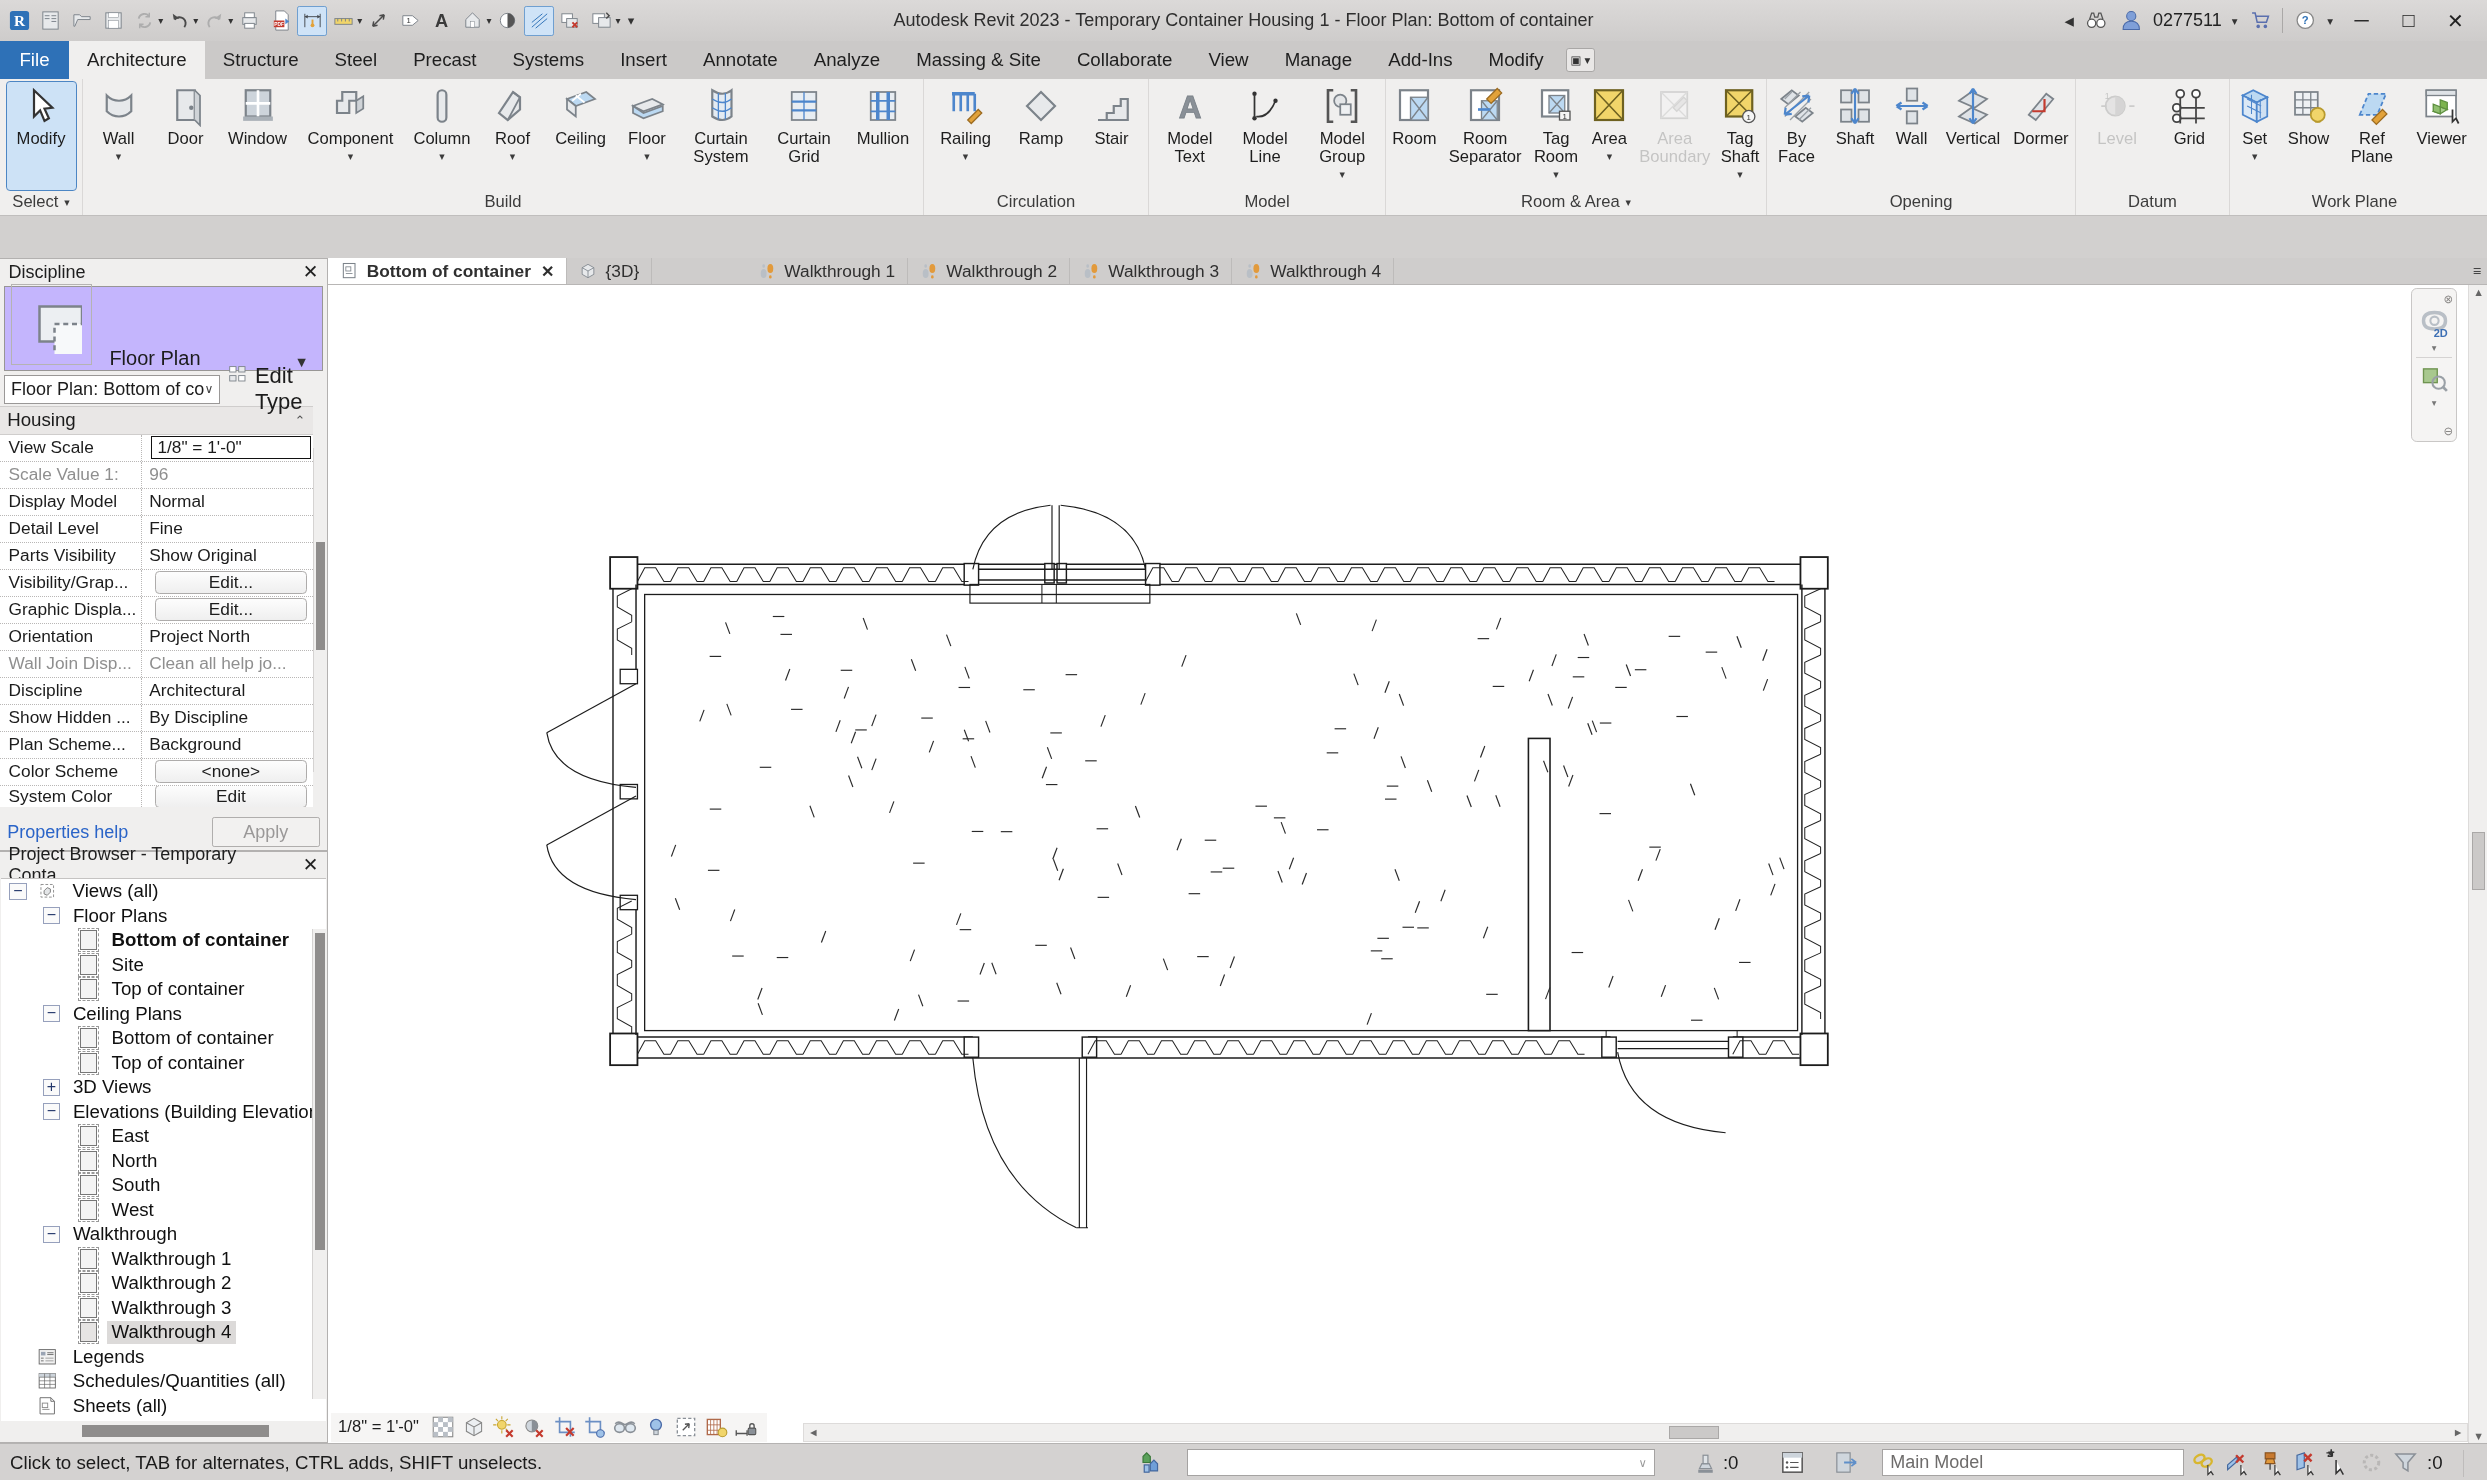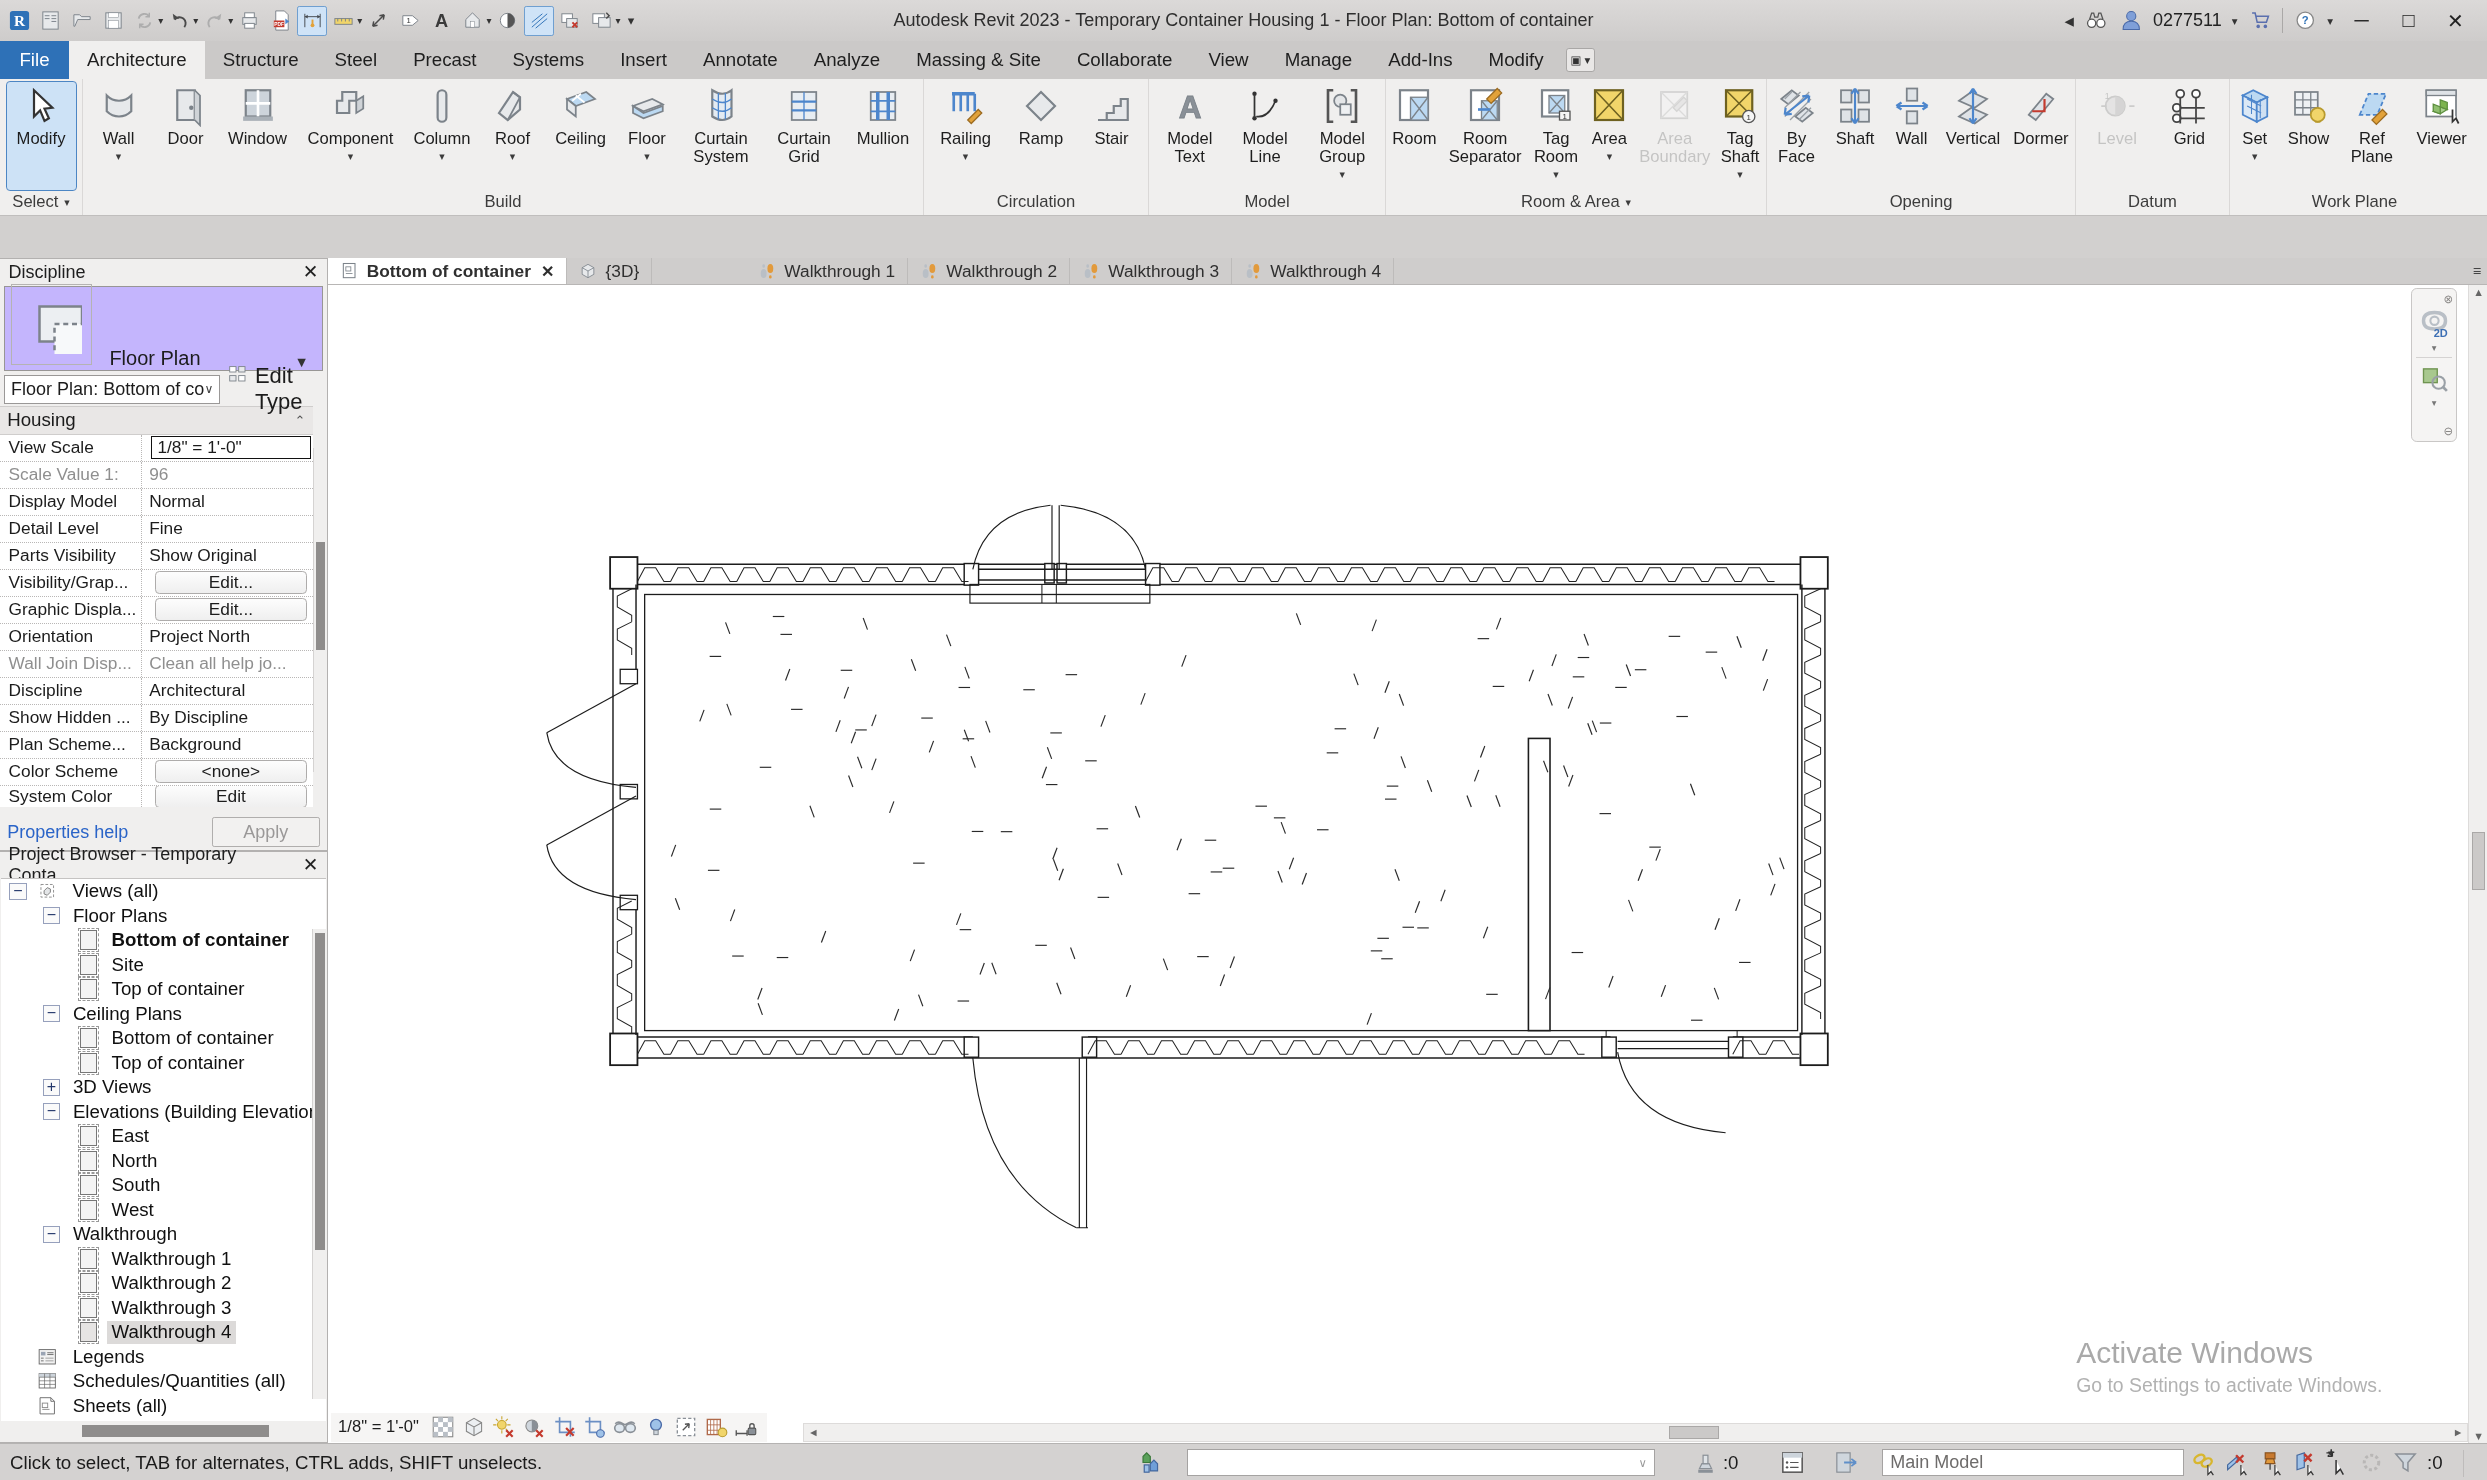--- a/index.html
+++ b/index.html
@@ -1304,24 +1304,20 @@
             <svg viewBox="0 0 48 48">
               <rect x="8" y="10" width="20" height="20" fill="#a8c88e" stroke="#6f9450" stroke-width="2"></rect>
               <circle cx="30" cy="30" r="9" fill="none" stroke="#9aa0a6" stroke-width="3"></circle>
               <path d="M36 36 l6 6" stroke="#9aa0a6" stroke-width="4"></path>
             </svg>
           </span>
         <span class="ndd">▾</span>
         <span class="nmin">⊖</span>
       </div>
 
-      <div class="wm">
-        <div class="l1">Activate Windows</div>
-        <div class="l2">Go to Settings to activate Windows.</div>
-      </div>
 
       <div class="vcbar">
         <span class="vcscale">1/8" = 1'-0"</span>
         <span class="vcicon">
             <svg viewBox="0 0 48 48">
               <rect x="6" y="6" width="36" height="36" fill="#fff" stroke="#888" stroke-width="2"></rect>
               <rect x="6" y="15" width="9" height="9" fill="#b9bfc6"></rect>
               <rect x="6" y="33" width="9" height="9" fill="#b9bfc6"></rect>
               <rect x="15" y="6" width="9" height="9" fill="#b9bfc6"></rect>
               <rect x="15" y="24" width="9" height="9" fill="#b9bfc6"></rect>

